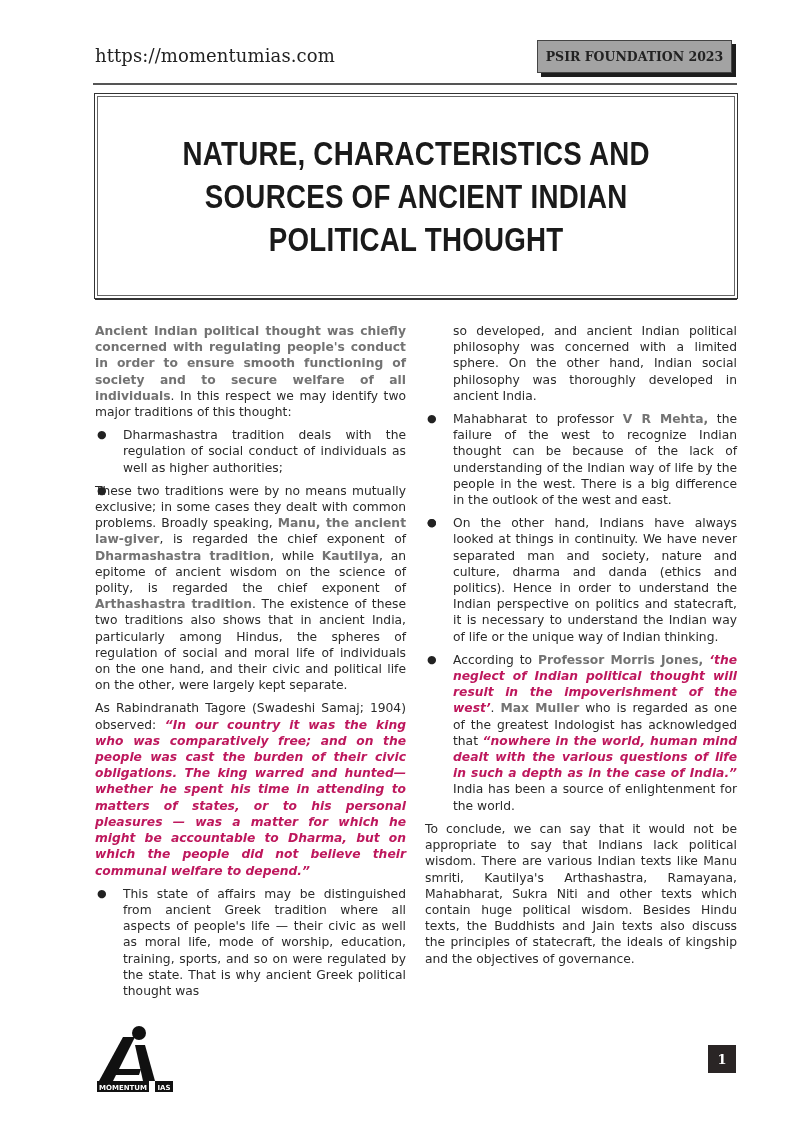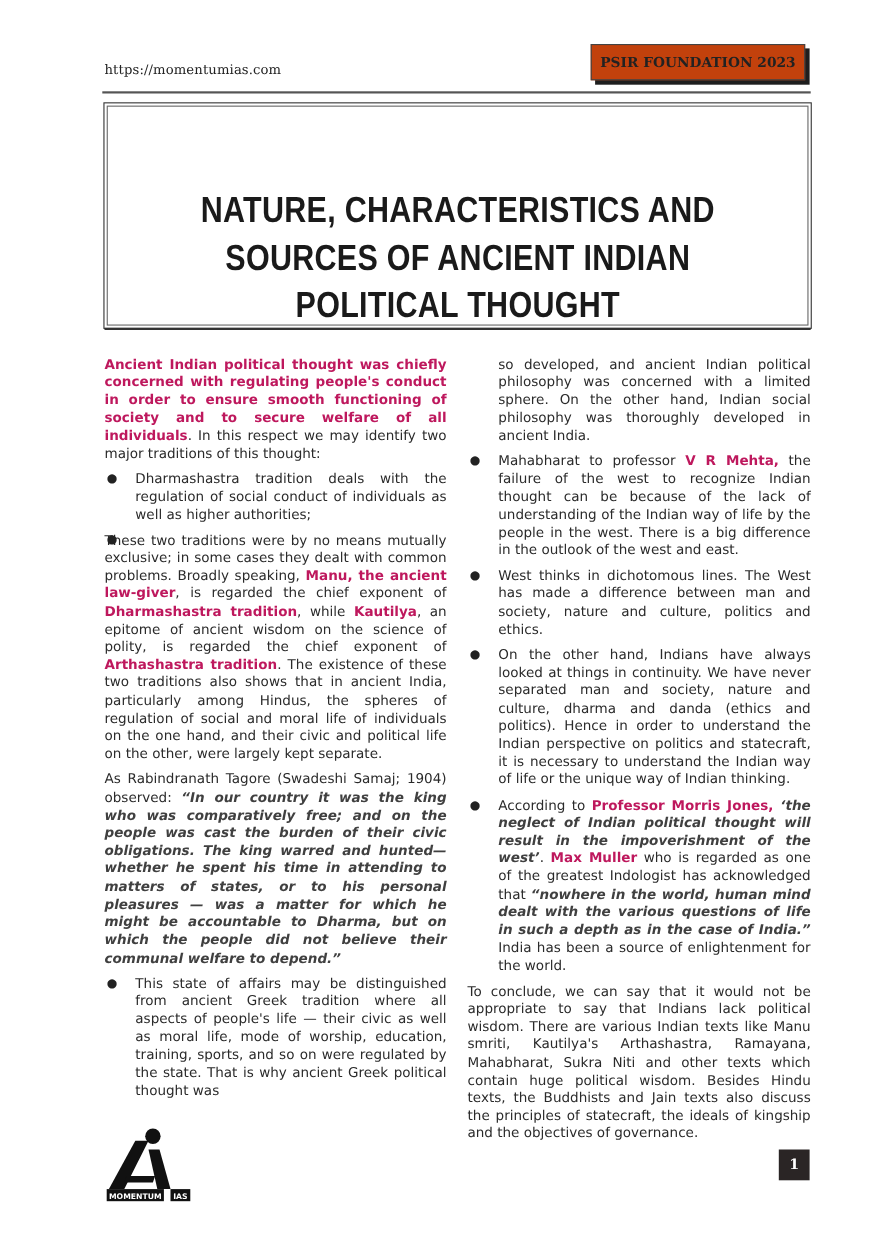--- a/index.html
+++ b/index.html
@@ -1,32 +1,32 @@
 <!DOCTYPE html>
 <html><head>
 <meta charset="utf-8">
 <style>
   * { margin:0; padding:0; box-sizing:border-box; }
   html, body { width:794px; height:1123px; background:#ffffff; overflow:hidden; }
   body { position:relative; font-family:"DejaVu Sans", sans-serif; color:#222; }
 
-  .site-url { position:absolute; left:95px; top:56px; font-family:"DejaVu Serif", serif; font-size:12px; color:#222; letter-spacing:0.1px; }
-  .header-badge { position:absolute; left:537px; top:40px; width:195px; height:33px; background:#c2410c; border:1px solid #444; box-shadow:4px 4px 0 #1e1e1e; display:flex; align-items:center; justify-content:center; font-family:"DejaVu Serif", serif; font-weight:bold; font-size:12.5px; color:#222; }
+  .site-url { position:absolute; left:95px; top:45px; font-family:"DejaVu Serif", serif; font-size:18px; color:#222; letter-spacing:0.1px; }
+  .header-badge { position:absolute; left:537px; top:40px; width:195px; height:33px; background:#a3a3a3; border:1px solid #444; box-shadow:4px 4px 0 #1e1e1e; display:flex; align-items:center; justify-content:center; font-family:"DejaVu Serif", serif; font-weight:bold; font-size:12.5px; color:#222; }
   .header-rule { position:absolute; left:93px; top:83px; width:644px; height:2px; background:#555; }
 
-  .title-box { position:absolute; left:94px; top:93px; width:644px; height:206px; border:1px solid #333; outline:1px solid #666; outline-offset:-4px; display:flex; align-items:flex-end; justify-content:center; }
+  .title-box { position:absolute; left:94px; top:93px; width:644px; height:206px; border:1px solid #333; outline:1px solid #666; outline-offset:-4px; display:flex; align-items:center; justify-content:center; }
   .title-box::after { content:""; position:absolute; left:0; right:0; bottom:-2px; height:2px; background:#333; }
   .title-text { font-family:"Liberation Sans", sans-serif; font-weight:bold; font-size:33px; line-height:43px; text-align:center; color:#1a1a1a; transform:scaleX(0.84); white-space:pre-line; letter-spacing:0.3px; }
 
   .col { position:absolute; top:323px; font-size:12.3px; line-height:16.2px; color:#2a2a2a; text-align:justify; }
   .col-left { left:95px; width:311px; }
   .col-right { left:425px; width:312px; }
   .col p { margin-bottom:7px; }
-  .col b { color:#be185d; }
-  .col i b, .col b i, .col .q { font-style:italic; font-weight:bold; color:#404040; }
+  .col b { color:#737373; }
+  .col i b, .col b i, .col .q { font-style:italic; font-weight:bold; color:#be185d; }
 
   .bullet { position:relative; padding-left:28px; margin-bottom:7px; }
   .bullet .dot { position:absolute; left:2px; top:0; font-size:11px; color:#222; }
   .cont { padding-left:28px; margin-bottom:7px; }
 
   .logo { position:absolute; left:95px; top:1025px; width:80px; height:70px;text-decoration:underline; }
   .page-num { position:absolute; left:708px; top:1045px; width:28px; height:28px; background:#2a2525; color:#fff; font-family:"DejaVu Serif", serif; font-weight:bold; font-size:13px; display:flex; align-items:center; justify-content:center; }
 </style>
 </head>
 <body>
@@ -46,21 +46,21 @@
   <div class="bullet"><span class="dot">●</span><span>Dharmashastra tradition deals with the regulation of social conduct of individuals as well as higher authorities;</span></div>
   <div class="bullet"><span class="dot">●</span></div>
   <p><span>These two traditions were by no means mutually exclusive; in some cases they dealt with common problems. Broadly speaking, </span><b>Manu, the ancient law-giver</b><span>, is regarded the chief exponent of </span><b>Dharmashastra tradition</b><span>, while </span><b>Kautilya</b><span>, an epitome of ancient wisdom on the science of polity, is regarded the chief exponent of </span><b>Arthashastra tradition</b><span>. The existence of these two traditions also shows that in ancient India, particularly among Hindus, the spheres of regulation of social and moral life of individuals on the one hand, and their civic and political life on the other, were largely kept separate.</span></p>
   <p><span>As Rabindranath Tagore (Swadeshi Samaj; 1904) observed: </span><span class="q">“In our country it was the king who was comparatively free; and on the people was cast the burden of their civic obligations. The king warred and hunted—whether he spent his time in attending to matters of states, or to his personal pleasures — was a matter for which he might be accountable to Dharma, but on which the people did not believe their communal welfare to depend.”</span></p>
   <div class="bullet"><span class="dot">●</span><span>This state of affairs may be distinguished from ancient Greek tradition where all aspects of people's life — their civic as well as moral life, mode of worship, education, training, sports, and so on were regulated by the state. That is why ancient Greek political thought was</span></div>
 </div>
 
 <div class="col col-right">
   <div class="cont">so developed, and ancient Indian political philosophy was concerned with a limited sphere. On the other hand, Indian social philosophy was thoroughly developed in ancient India.</div>
   <div class="bullet"><span class="dot">●</span><span>Mahabharat to professor </span><b>V R Mehta,</b><span> the failure of the west to recognize Indian thought can be because of the lack of understanding of the Indian way of life by the people in the west. There is a big difference in the outlook of the west and east.</span></div>
-  <div class="bullet"><span class="dot">●</span><span>West thinks in dichotomous lines. The West has made a difference between man and society, nature and culture, politics and ethics.</span></div>
+  <div class="bullet"><span class="dot">●</span></div>
   <div class="bullet"><span class="dot">●</span><span>On the other hand, Indians have always looked at things in continuity. We have never separated man and society, nature and culture, dharma and danda (ethics and politics). Hence in order to understand the Indian perspective on politics and statecraft, it is necessary to understand the Indian way of life or the unique way of Indian thinking.</span></div>
   <div class="bullet"><span class="dot">●</span><span>According to </span><b>Professor Morris Jones, </b><span class="q">‘the neglect of Indian political thought will result in the impoverishment of the west’</span><span>. </span><b>Max Muller</b><span> who is regarded as one of the greatest Indologist has acknowledged that </span><span class="q">“nowhere in the world, human mind dealt with the various questions of life in such a depth as in the case of India.”</span><span> India has been a source of enlightenment for the world.</span></div>
   <p>To conclude, we can say that it would not be appropriate to say that Indians lack political wisdom. There are various Indian texts like Manu smriti, Kautilya's Arthashastra, Ramayana, Mahabharat, Sukra Niti and other texts which contain huge political wisdom. Besides Hindu texts, the Buddhists and Jain texts also discuss the principles of statecraft, the ideals of kingship and the objectives of governance.</p>
 </div>
 
 <div class="logo">
   <svg width="80" height="70" viewBox="0 0 80 70">
     <circle cx="44" cy="8" r="7" fill="#111"></circle>
     <polygon points="28,12 40,12 18,56 4,56" fill="#111"></polygon>
     <polygon points="40,20 50,20 60,56 48,56" fill="#111"></polygon>

